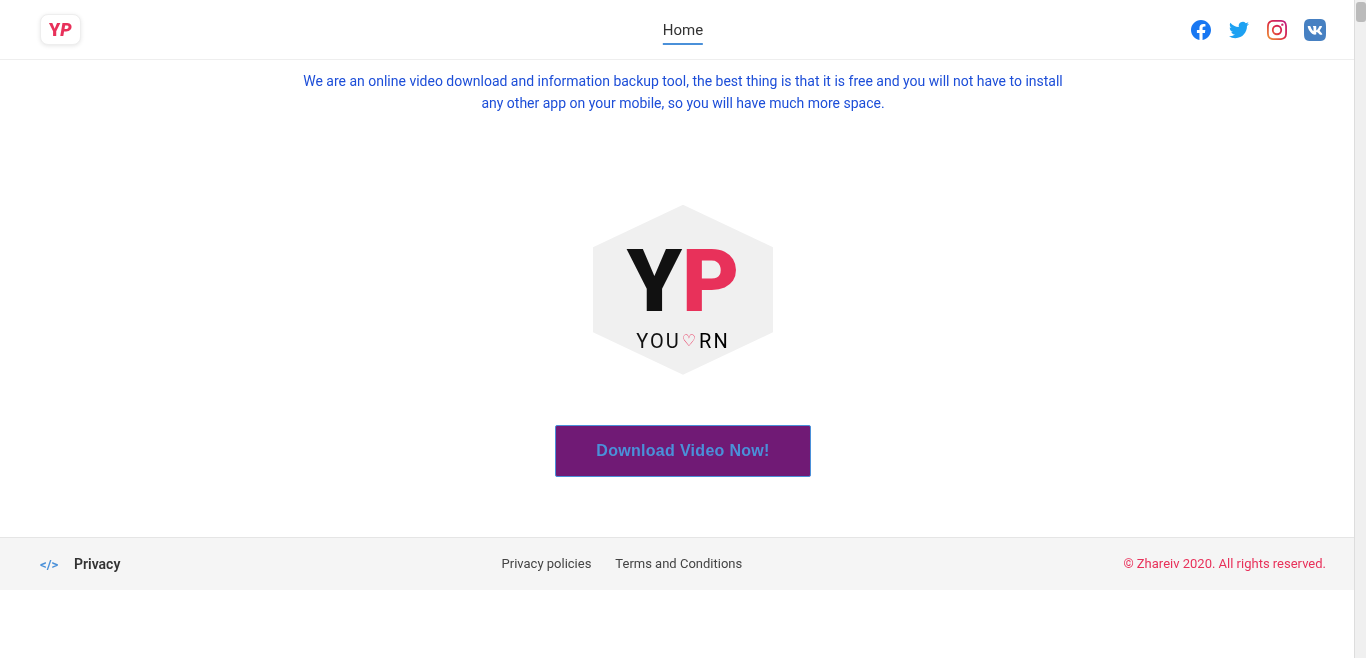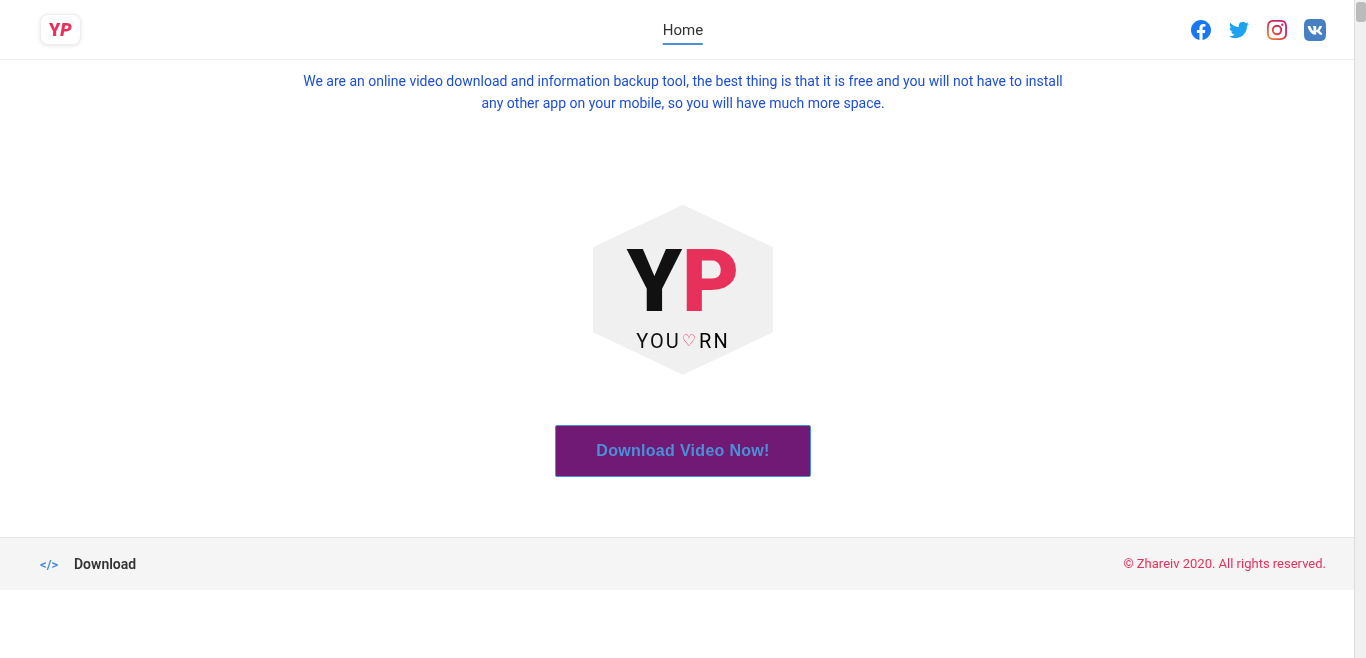--- a/index.html
+++ b/index.html
@@ -288,21 +288,25 @@
   <button class="download-btn">Download Video Now!</button>
 </div>
 
 <footer>
   <div class="footer-brand">
     <span class="footer-brand-icon">
       <svg width="28" height="14" viewBox="0 0 28 14" fill="none">
         <text x="0" y="12" font-size="13" font-weight="700" fill="#4a90d9">&lt;/&gt;</text>
       </svg>
     </span>
-    <span>Download</span>
+    <span>Privacy</span>
+  </div>
+  <div class="footer-links">
+    <a href="#">Privacy policies</a>
+    <a href="#">Terms and Conditions</a>
   </div>
   <div class="footer-copy">
     <span>© Zhareiv 2020. All rights reserved.</span>
   </div>
 </footer>
 
 <div class="scrollbar-track">
   <div class="scrollbar-thumb"></div>
 </div>
 

